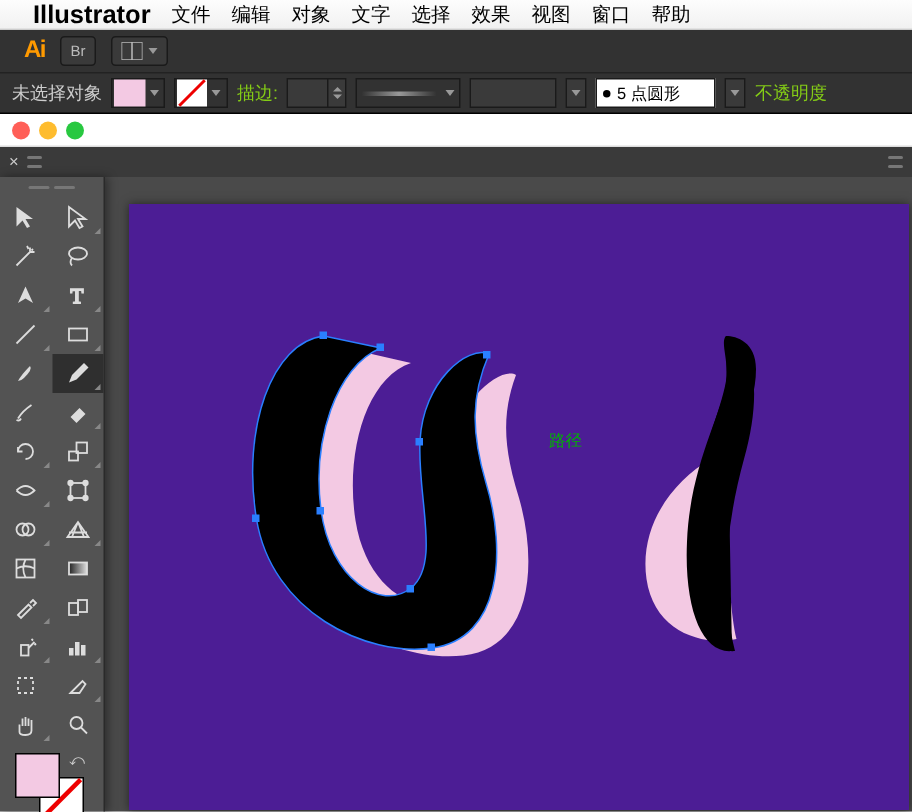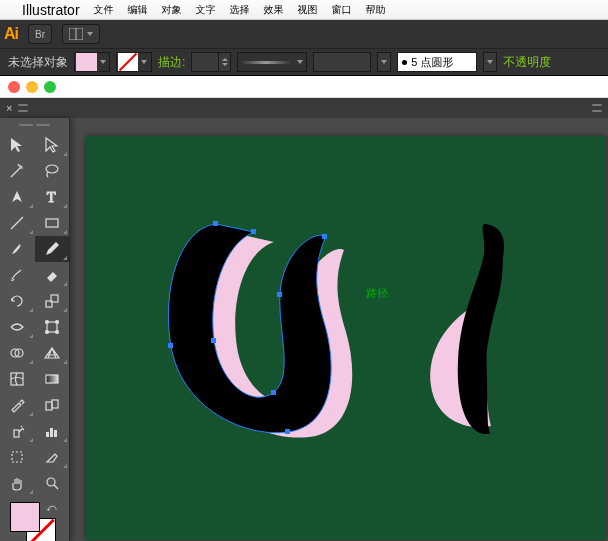--- a/index.html
+++ b/index.html
@@ -1,25 +1,25 @@
 <!DOCTYPE html>
 <html><head>
 <meta charset="utf-8">
 <style>
   * { box-sizing: border-box; margin: 0; padding: 0; }
   body { width: 608px; height: 541px; font-family: "Helvetica Neue", Arial, sans-serif; font-size: 12px; background: #fff; overflow: hidden; }
 
   
   .menubar { height: 20px; background: linear-gradient(#fdfdfd,#f1f1f1); display: flex; align-items: center; padding: 0 8px; gap: 14px; border-bottom: 1px solid #ccc; }
   .menubar .apple { font-size: 14px; }
-  .menubar .appname { font-weight: normal; font-size: 14px; }
-  .menubar span { font-size: 10px; color: #000; }
-
-  
-  .aibar { height: 28px; background: #323232; display: flex; align-items: center; padding: 0 4px; gap: 10px; }
+  .menubar .appname { font-weight: bold; font-size: 17px; }
+  .menubar span { font-size: 13px; color: #000; }
+
+  
+  .aibar { height: 28px; background: #323232; display: flex; align-items: center; padding: 0 16px; gap: 10px; }
   .ai-logo { color: #ff9a00; font-weight: bold; font-size: 16px; font-family: Arial; letter-spacing: -1px; }
   .pillbtn { border: 1px solid #1a1a1a; background: #3a3a3a; color: #bbb; height: 20px; display: flex; align-items: center; padding: 0 6px; border-radius: 3px; gap: 4px; font-size: 10px; }
   .caret { width: 0; height: 0; border-left: 3px solid transparent; border-right: 3px solid transparent; border-top: 4px solid #999; }
 
   
   .optbar { height: 28px; background: #323232; display: flex; align-items: center; padding: 0 8px; gap: 6px; border-top: 1px solid #222; border-bottom: 1px solid #000;}
   .optbar .lbl { color: #ccc; font-size: 12px; white-space: nowrap; }
   .optbar .orange { color: #84cc16; font-size: 12px; }
   .swatch { width: 36px; height: 20px; border: 1px solid #1a1a1a; display: flex; align-items: center; }
   .swatch .color { width: 22px; height: 18px; margin-left:1px;}
@@ -59,21 +59,21 @@
   .tool svg{width:18px;height:18px;fill:none;stroke:#ddd;stroke-width:1.2;}
   .tool .tri{position:absolute;right:2px;bottom:2px;width:0;height:0;border-left:4px solid transparent;border-bottom:4px solid #888;}
   .fillstroke{height:50px; position:relative; margin:6px 0 0 10px;}
   .fs-fill{position:absolute;left:0;top:0;width:30px;height:30px;background:#f3c9e3;border:1px solid #000;}
   .fs-stroke{position:absolute;left:16px;top:16px;width:30px;height:30px;background:#fff;border:1px solid #000;}
   .fs-stroke::after{content:"";position:absolute;left:-4px;right:-4px;top:12px;height:3px;background:#e00;transform:rotate(-45deg);}
   .fs-swap{position:absolute;left:36px;top:0;color:#ccc;font-size:10px;}
 
   
   .canvas{position:absolute; left:70px; top:118px; right:0; bottom:0; background:#4a4a4a;}
-  .artboard{position:absolute; left:16px; top:18px; width:520px; height:404px; background:#14532d; box-shadow:0 0 6px rgba(0,0,0,0.5);}
+  .artboard{position:absolute; left:16px; top:18px; width:520px; height:404px; background:#4c1d95; box-shadow:0 0 6px rgba(0,0,0,0.5);}
   .artlabel{position:absolute; left:280px; top:150px; color:#00b400; font-size:11px; font-family:sans-serif;}
 </style>
 </head>
 <body>
 
 <div class="menubar">
   <span class="apple"></span>
   <span class="appname">Illustrator</span>
   <span>文件</span>
   <span>编辑</span>

